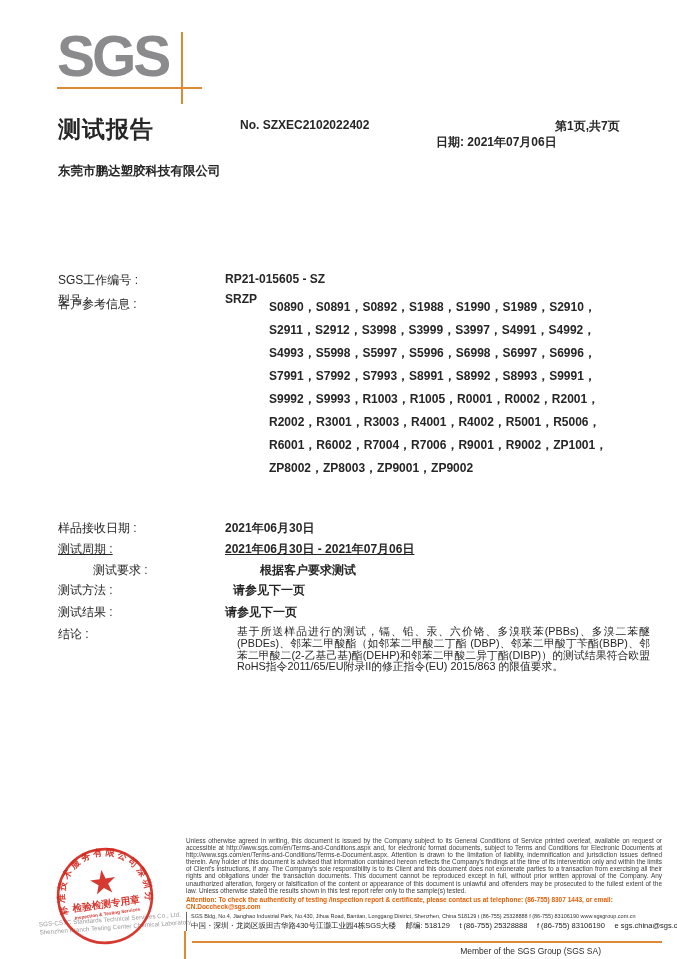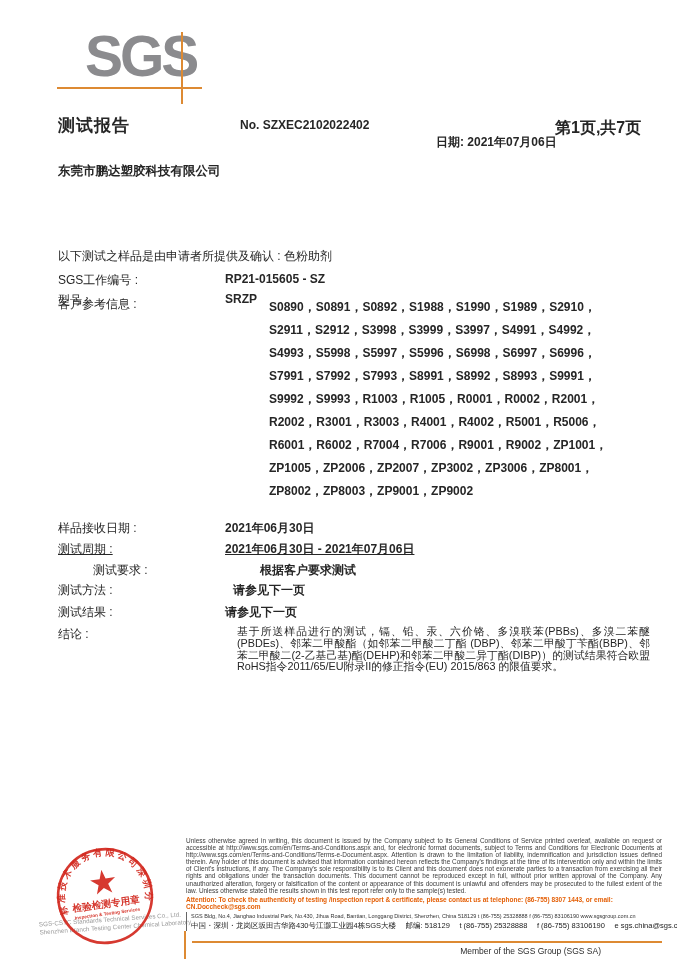--- a/index.html
+++ b/index.html
@@ -6,30 +6,30 @@
   .page{
     position:relative; width:677px; height:959px; margin:0 auto;
     background:#ffffff; overflow:hidden;
     font-family:"Liberation Sans","DejaVu Sans",sans-serif;
     color:#262626;
   }
   
   .logo-text{
     position:absolute; left:57px; top:26px;
     font-size:57px; font-weight:bold; letter-spacing:-3px;
-    color:#8b8b8e; line-height:60px;margin-left:28px;
+    color:#8b8b8e; line-height:60px;
   }
   .crop-h{position:absolute; left:57px; top:87px; width:145px; height:2px; background:#dd8a33;}
   .crop-v{position:absolute; left:181px; top:32px; width:2px; height:72px; background:#dd8a33;}
 
   .title-row{position:absolute; left:58px; top:114px; width:585px; display:flex; align-items:baseline;}
-  .doc-title{font-size:17px; font-weight:bold; letter-spacing:1px;}
+  .doc-title{font-size:23px; font-weight:bold; letter-spacing:1px;}
   .doc-no{position:absolute; left:182px; top:4px; font-size:12px; font-weight:bold;}
   .doc-date{position:absolute; left:357px; top:20px; font-size:12px; font-weight:bold;margin-left:21px;}
-  .doc-page{position:absolute; left:497px; top:4px; font-size:16px; font-weight:bold;}
+  .doc-page{position:absolute; left:497px; top:4px; font-size:12px; font-weight:bold;}
 
   .company-name{position:absolute; left:58px; top:163px; font-size:12.5px; font-weight:bold;}
   .company-address{position:absolute; left:58px; top:189px; font-size:12.5px; font-weight:bold;}
 
   .claim-line{position:absolute; left:58px; top:248px; font-size:12px;}
 
   
   .frow{position:absolute; left:58px; width:592px; display:flex;}
   .flabel{width:167px; flex:none; font-size:12px;}
   .fvalue{font-size:12px; font-weight:bold;}
@@ -71,21 +71,20 @@
 
   <div class="title-row">
     <span class="doc-title">测试报告</span>
     <span class="doc-no">No. SZXEC2102022402</span>
     <span class="doc-date">日期: 2021年07月06日</span>
     <span class="doc-page">第1页,共7页</span>
   </div>
 
   <div class="company-name">东莞市鹏达塑胶科技有限公司</div>
 
-  <div class="claim-line">以下测试之样品是由申请者所提供及确认 : 色粉助剂</div>
 
   <div class="frow row-job">
     <div class="flabel">SGS工作编号 :</div>
     <div class="fvalue">RP21-015605 - SZ</div>
   </div>
 
   <div class="frow row-model">
     <div class="flabel">型号 :</div>
     <div class="fvalue">SRZP</div>
   </div>
@@ -93,21 +92,20 @@
   <div class="frow row-ref">
     <div class="flabel">客户参考信息 :</div>
     <div class="ref-lines">
       <div>S0890，S0891，S0892，S1988，S1990，S1989，S2910，</div>
       <div>S2911，S2912，S3998，S3999，S3997，S4991，S4992，</div>
       <div>S4993，S5998，S5997，S5996，S6998，S6997，S6996，</div>
       <div>S7991，S7992，S7993，S8991，S8992，S8993，S9991，</div>
       <div>S9992，S9993，R1003，R1005，R0001，R0002，R2001，</div>
       <div>R2002，R3001，R3003，R4001，R4002，R5001，R5006，</div>
       <div>R6001，R6002，R7004，R7006，R9001，R9002，ZP1001，</div>
-      <div>ZP1005，ZP2006，ZP2007，ZP3002，ZP3006，ZP8001，</div>
       <div>ZP8002，ZP8003，ZP9001，ZP9002</div>
     </div>
   </div>
 
   <div class="frow row-received">
     <div class="flabel">样品接收日期 :</div>
     <div class="fvalue">2021年06月30日</div>
   </div>
 
   <div class="frow row-period">

